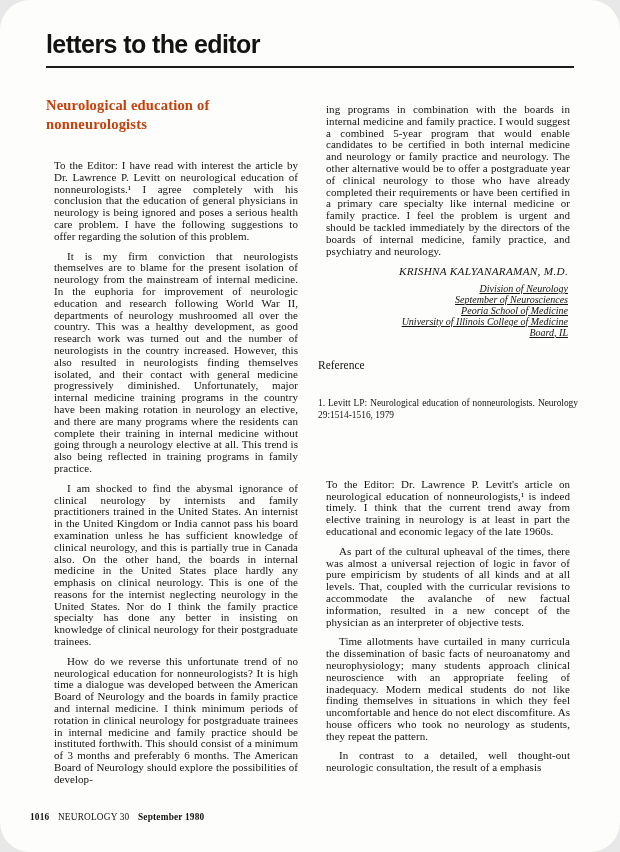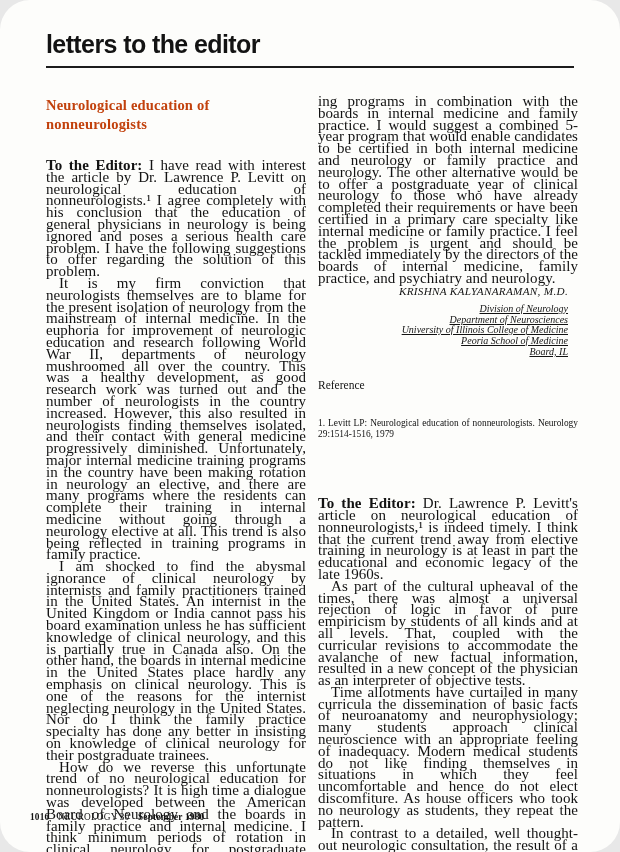--- a/index.html
+++ b/index.html
@@ -50,28 +50,28 @@
   }
   .letter-title {
     margin: 0 0 26px 0;
     font-size: 14.5px;
     font-weight: 700;
     line-height: 19px;
     letter-spacing: 0.2px;
     color: #c2410c;
   }
   .body {
-    margin: 0;
-    font-size: 15px;
+    margin: 8px;
+    font-size: 11px;
     line-height: 11.8px;
     text-align: justify;
     letter-spacing: 0.05px;
   }
   .body.indent { text-indent: 13px; }
-  .runin { font-weight: 700; }
+  .runin { font-weight: 400; }
   .sig-block {
     text-align: right;
     padding-right: 10px;
   }
   .sig-name {
     font-style: italic;
     font-size: 11.2px;
     letter-spacing: 0.3px;
   }
   .affiliation {
@@ -122,34 +122,34 @@
       <p class="body indent">How do we reverse this unfortunate trend of no neurological education for nonneurologists? It is high time a dialogue was developed between the American Board of Neurology and the boards in family practice and internal medicine. I think minimum periods of rotation in clinical neurology for postgraduate trainees in internal medicine and family practice should be instituted forthwith. This should consist of a minimum of 3 months and preferably 6 months. The American Board of Neurology should explore the possibilities of develop-</p>
     </div>
 
     <div class="col">
       <p class="body">ing programs in combination with the boards in internal medicine and family practice. I would suggest a combined 5-year program that would enable candidates to be certified in both internal medicine and neurology or family practice and neurology. The other alternative would be to offer a postgraduate year of clinical neurology to those who have already completed their requirements or have been certified in a primary care specialty like internal medicine or family practice. I feel the problem is urgent and should be tackled immediately by the directors of the boards of internal medicine, family practice, and psychiatry and neurology.</p>
 
       <div class="sig-block">
         <div class="sig-name">KRISHNA KALYANARAMAN, M.D.</div>
         <div class="affiliation">
           <div>Division of Neurology</div>
-          <div>Department of Neurosciences</div>
+          <div>September of Neurosciences</div>
+          <div>Peoria School of Medicine</div>
           <div>University of Illinois College of Medicine</div>
-          <div>Peoria School of Medicine</div>
           <div>Board, IL</div>
         </div>
       </div>
 
       <h3 class="ref-heading">Reference</h3>
       <p class="ref-text">1. Levitt LP: Neurological education of nonneurologists. Neurology 29:1514-1516, 1979</p>
 
       <p class="body letter2-start"><span class="runin">To the Editor:</span> <span>Dr. Lawrence P. Levitt's article on neurological education of nonneurologists,¹ is indeed timely. I think that the current trend away from elective training in neurology is at least in part the educational and economic legacy of the late 1960s.</span></p>
       <p class="body indent">As part of the cultural upheaval of the times, there was almost a universal rejection of logic in favor of pure empiricism by students of all kinds and at all levels. That, coupled with the curricular revisions to accommodate the avalanche of new factual information, resulted in a new concept of the physician as an interpreter of objective tests.</p>
       <p class="body indent">Time allotments have curtailed in many curricula the dissemination of basic facts of neuroanatomy and neurophysiology; many students approach clinical neuroscience with an appropriate feeling of inadequacy. Modern medical students do not like finding themselves in situations in which they feel uncomfortable and hence do not elect discomfiture. As house officers who took no neurology as students, they repeat the pattern.</p>
-      <p class="body indent">In contrast to a detailed, well thought-out neurologic consultation, the result of a process</p>
+      <p class="body indent">In contrast to a detailed, well thought-out neurologic consultation, the result of a emphasis</p>
     </div>
 
   </div>
 
   <div class="footer">
     <span class="f-bold">1016</span>
     <span class="f-reg">NEUROLOGY 30</span>
     <span class="f-bold">September 1980</span>
   </div>
 

